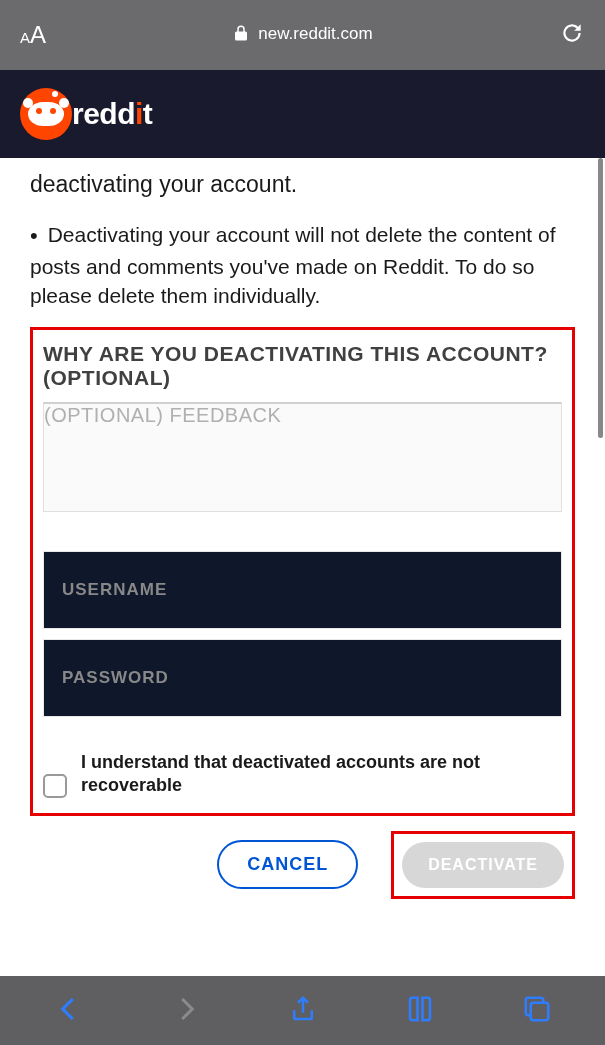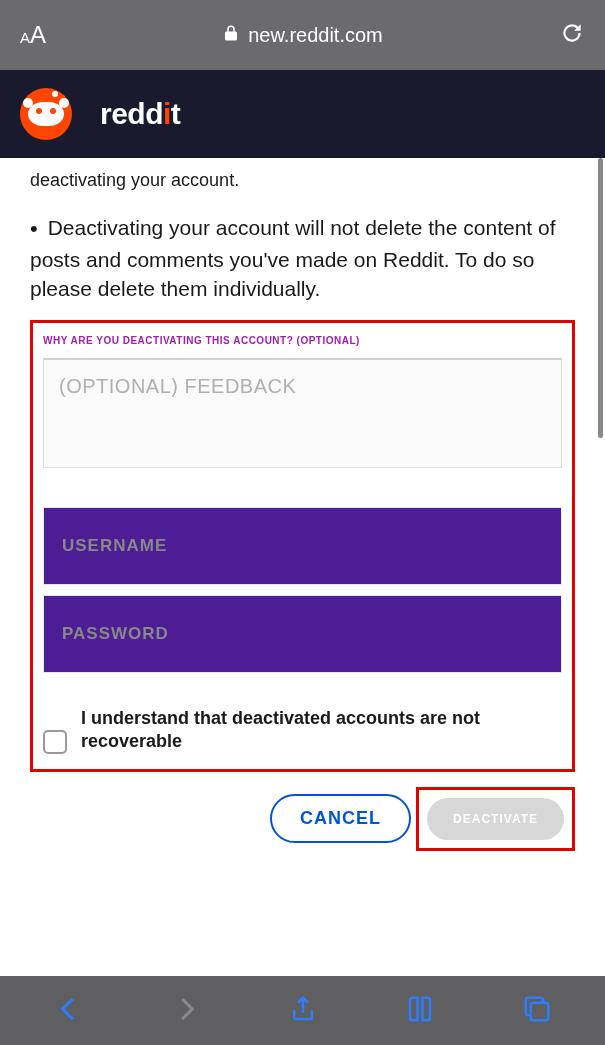--- a/index.html
+++ b/index.html
@@ -23,34 +23,34 @@
       font-size: 18px;
       color: #fff;
       display: flex;
       align-items: baseline;
     }
     .text-size-icon .small-a { font-size: 15px; }
     .text-size-icon .big-a { font-size: 24px; }
     .url-area {
       flex: 1;
       display: flex;
-      align-items: flex-end;
+      align-items: flex-start;
       justify-content: center;
       gap: 8px;
-      font-size: 20px;
+      font-size: 17px;
     }
     .lock-icon svg { width: 18px; height: 18px; fill: #fff; }
     .refresh-icon svg { width: 26px; height: 26px; stroke: #fff; fill: none; stroke-width: 2; }
     .reddit-header {
       height: 88px;
       background: #1a1a2e;
       display: flex;
       align-items: center;
       padding: 0 20px;
-      gap: 28px;
+      gap: 0;
     }
     .reddit-logo-circle {
       width: 52px;
       height: 52px;
       background: #ff4500;
       border-radius: 50%;
       display: flex;
       align-items: center;
       justify-content: center;
       position: relative;
@@ -116,21 +116,21 @@
     .scroll-indicator {
       position: absolute;
       right: 2px;
       top: 0;
       width: 5px;
       height: 280px;
       background: #888;
       border-radius: 3px;
     }
     .info-text {
-      font-size: 18px;
+      font-size: 23px;
       color: #1a1a1a;
       line-height: 1.4;
       margin-bottom: 20px;
     }
     .bullet-item {
       font-size: 21px;
       color: #1a1a1a;
       line-height: 1.4;
       margin-bottom: 16px;
       padding-left: 0;
@@ -140,51 +140,50 @@
       margin-right: 10px;
       font-size: 22px;
       vertical-align: middle;
     }
     .red-box-1 {
       border: 3px solid #e60000;
       padding: 12px 10px 15px 10px;
       margin-bottom: 15px;
     }
     .section-label {
-      font-size: 10px;
+      font-size: 21px;
       font-weight: 700;
-      color: #a21caf;
+      color: #404040;
       letter-spacing: 0.5px;
       margin-bottom: 12px;
       text-transform: uppercase;
     }
     .feedback-box {
       width: 100%;
       height: 110px;
       border: 1px solid #e0e0e0;
       border-top: 2px solid #d0d0d0;
-      padding: 15px;
       font-size: 20px;
       color: #b0b0b0;
       font-family: inherit;
       resize: none;
       margin-bottom: 35px;
       background: #fafafa;
     }
     .feedback-box::placeholder { color: #b0b0b0; letter-spacing: 0.5px; }
     .cred-input {
       width: 100%;
       height: 78px;
       border: 1px solid #e8e8e8;
       padding: 0 18px;
       font-size: 17px;
       font-weight: 600;
       color: #888;
       letter-spacing: 1px;
-      background: #4c1d95;
+      background: #0f172a;
       margin-bottom: 10px;
     }
     .cred-input::placeholder { color: #888; font-weight: 600; letter-spacing: 1px; }
     .cred-input:last-of-type { margin-bottom: 34px; }
     .checkbox-row {
       display: flex;
       align-items: flex-end;
       gap: 14px;
     }
     .checkbox {
@@ -198,21 +197,21 @@
     }
     .checkbox-label {
       font-size: 18px;
       color: #1a1a1a;
       font-weight: 600;
       line-height: 1.3;
     }
     .button-row {
       display: flex;
       justify-content: flex-end;
-      gap: 5px;
+      gap: 33px;
       align-items: center;
     }
     .cancel-btn {
       border: 2px solid #0055d4;
       background: #fff;
       color: #0055d4;
       font-size: 18px;
       font-weight: 700;
       letter-spacing: 1px;
       padding: 12px 28px;
@@ -220,21 +219,21 @@
       cursor: pointer;
     }
     .red-box-2 {
       border: 3px solid #e60000;
       padding: 8px;
     }
     .deactivate-btn {
       border: none;
       background: #d7d7d7;
       color: #fff;
-      font-size: 12px;
+      font-size: 16px;
       font-weight: 700;
       letter-spacing: 1px;
       padding: 14px 26px;
       border-radius: 26px;
       cursor: pointer;
     }
     .bottom-bar {
       position: absolute;
       bottom: 0;
       left: 0;

